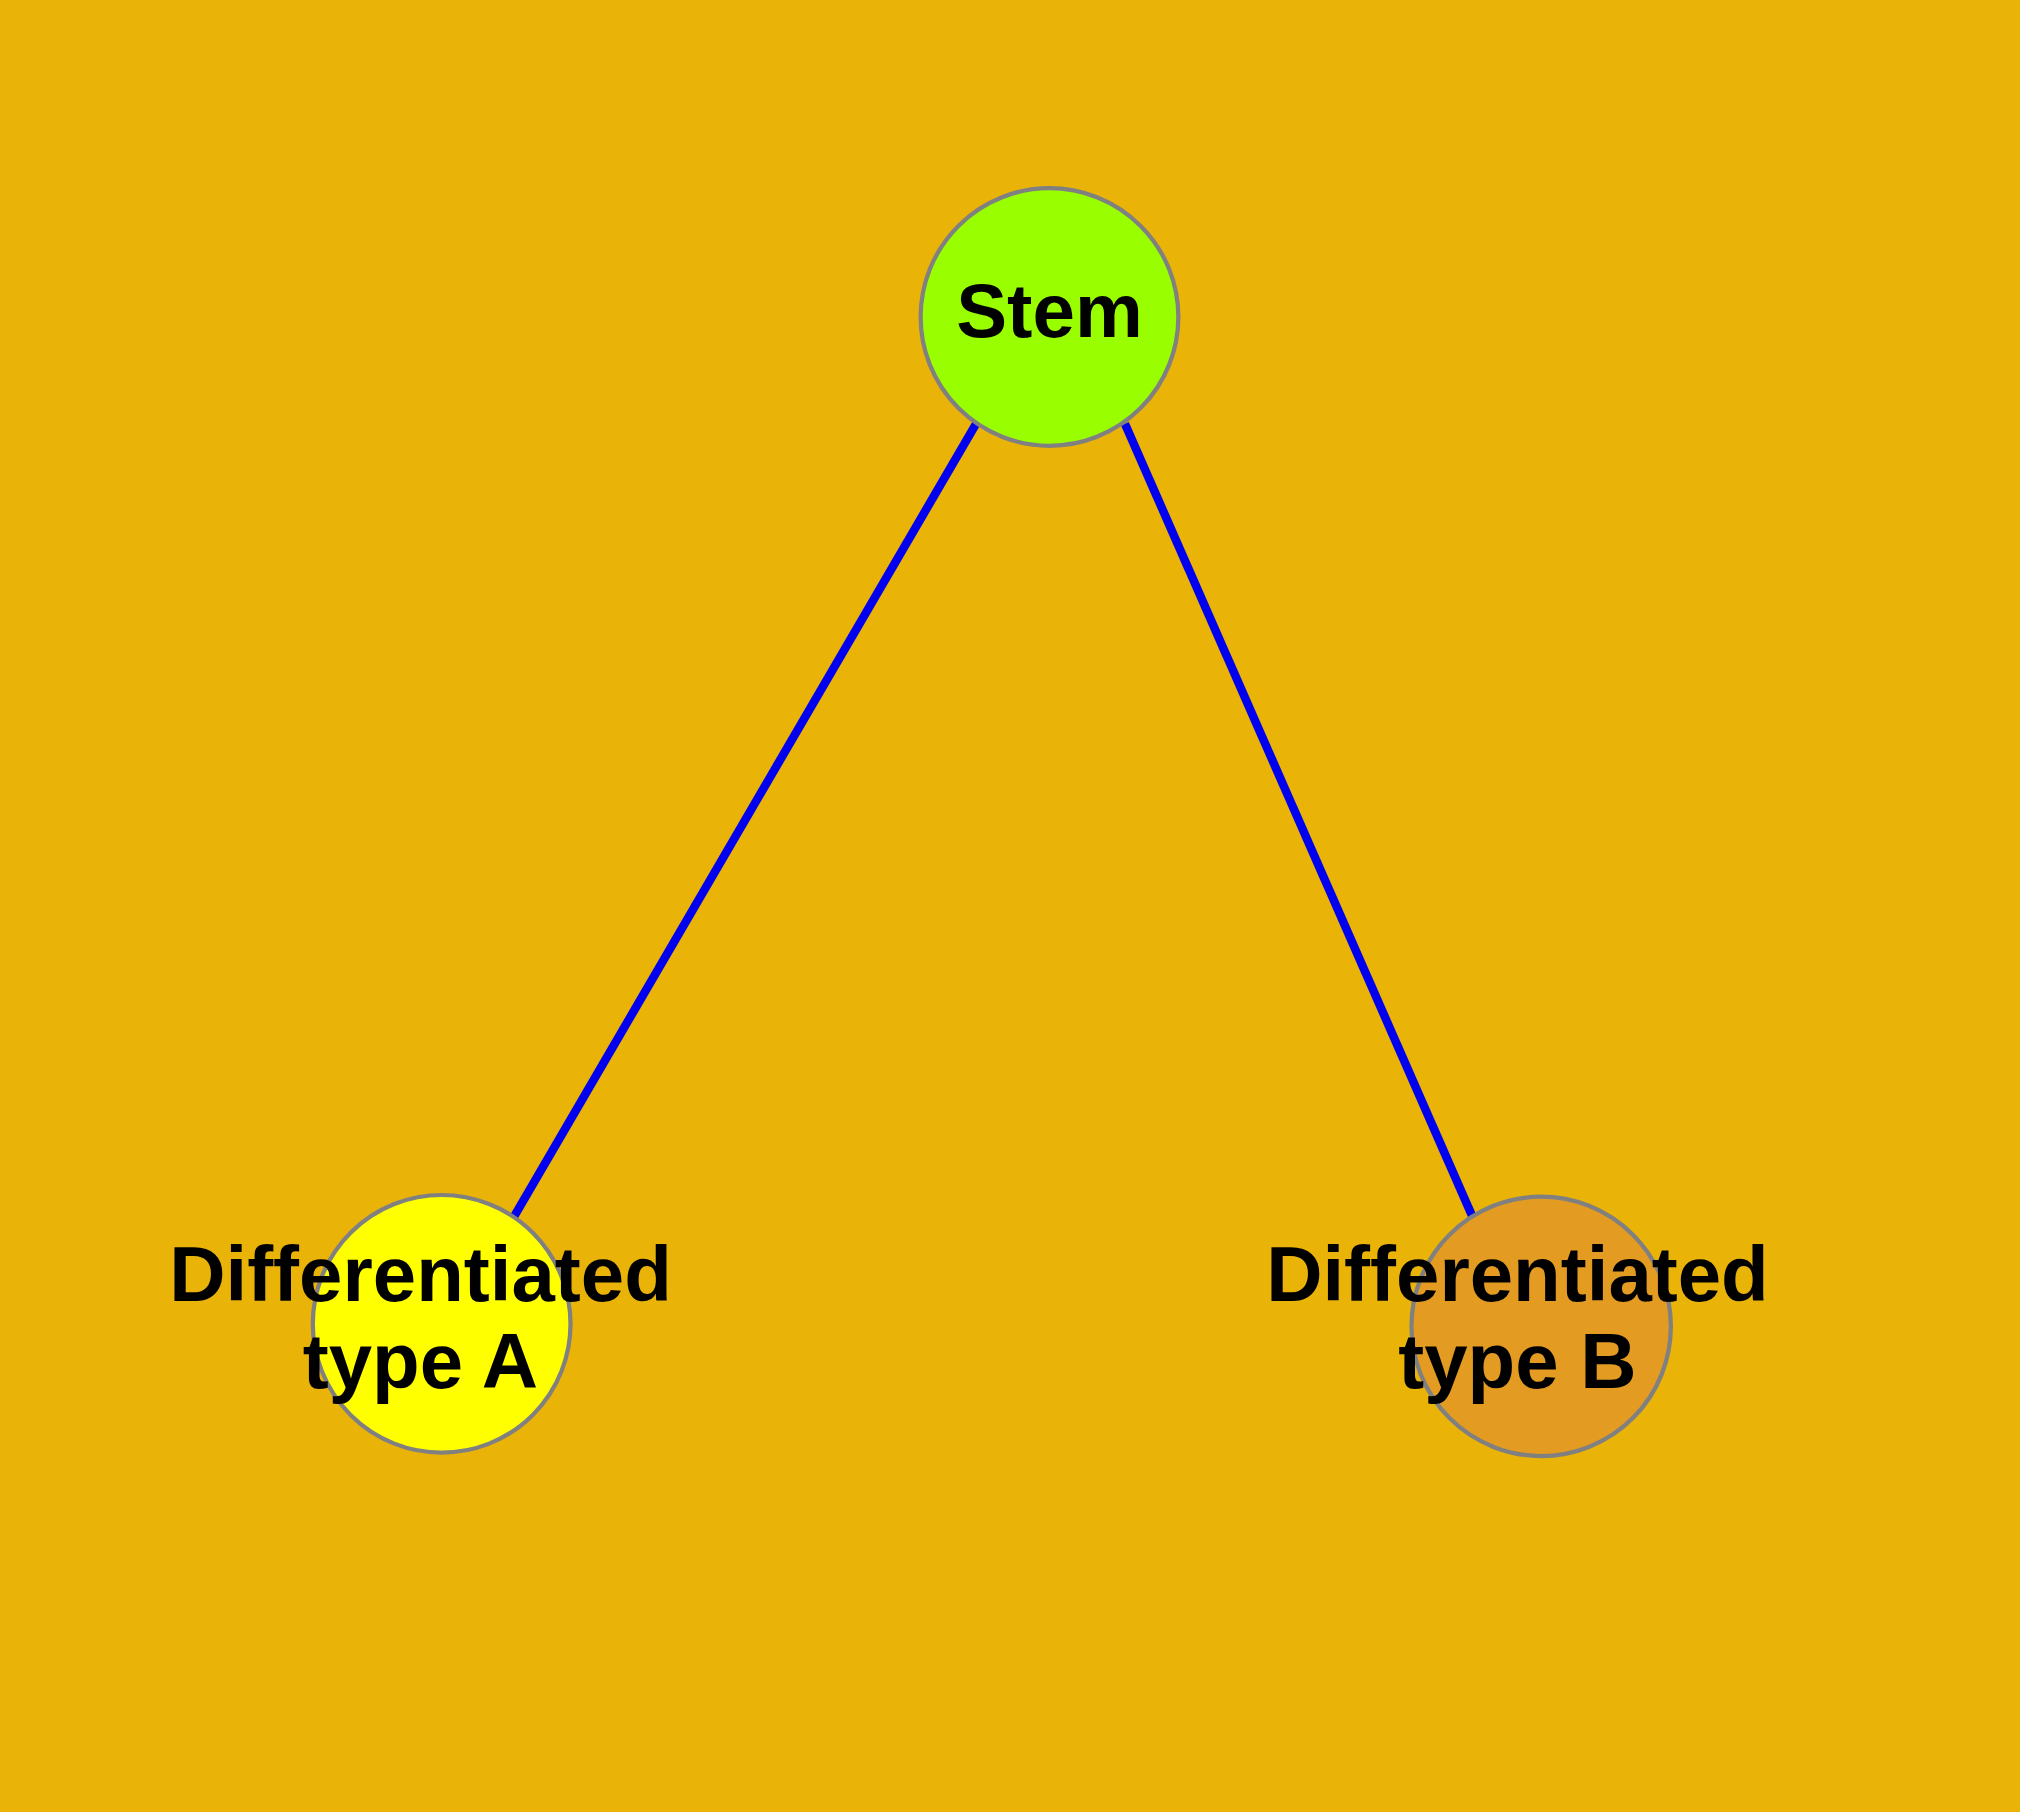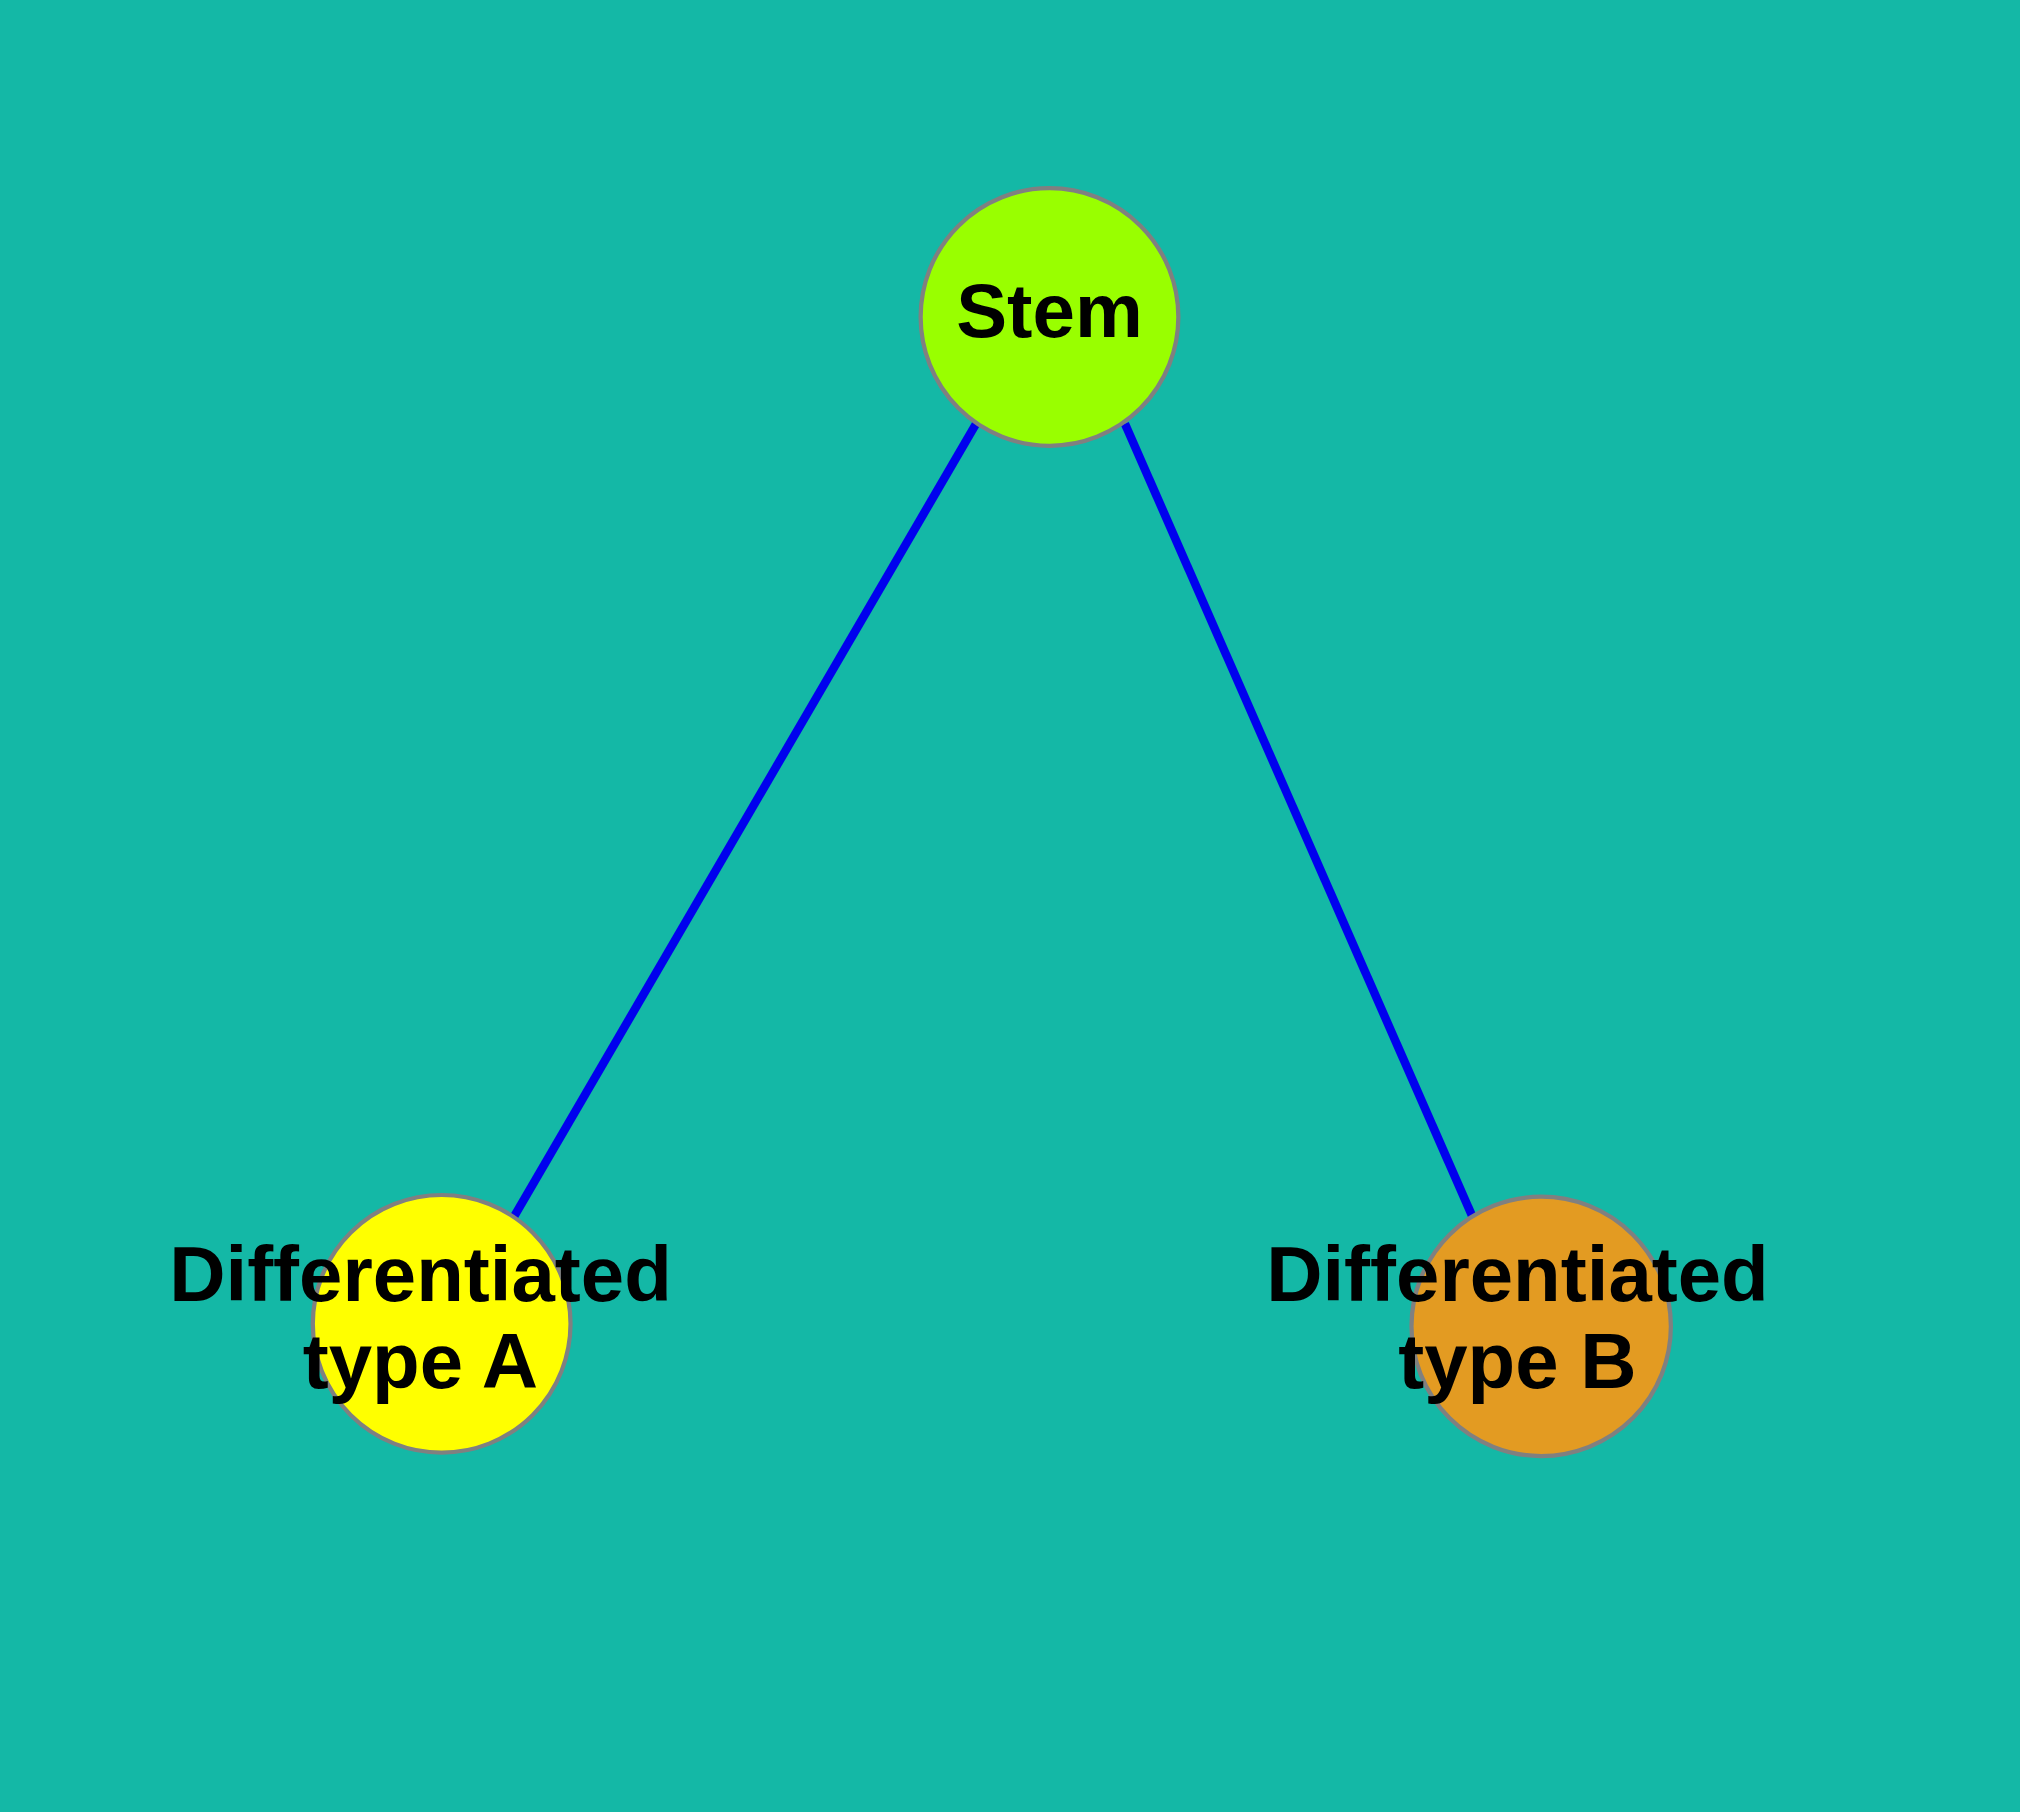--- a/index.html
+++ b/index.html
@@ -37,21 +37,21 @@
   .node-label-root {
     font-size: 90px;
   }
   .node-label-leaf {
     font-size: 92px;
   }
 </style>
 </head>
 <body>
 
-<div id="canvas-root" style="background: #14b8a6;">
+<div id="canvas-root" style="background: #eab308;">
 
   <svg id="graph-svg" viewBox="0 0 2384 2138" preserveAspectRatio="none" xmlns="http://www.w3.org/2000/svg">
 
     <g>
       <line class="graph-edge" id="edge-0" stroke-linecap="butt" x1="1152" y1="499" x2="606" y2="1436" stroke="#0000ee" stroke-width="10"></line>
       <line class="graph-edge" id="edge-1" stroke-linecap="butt" x1="1327" y1="500" x2="1738" y2="1438" stroke="#0000ee" stroke-width="10"></line>
     </g>
 
     <g>
       <circle id="node-circle-0" cx="1238" cy="374" r="152" fill="#99ff00" stroke="#808080" stroke-width="5"></circle>

